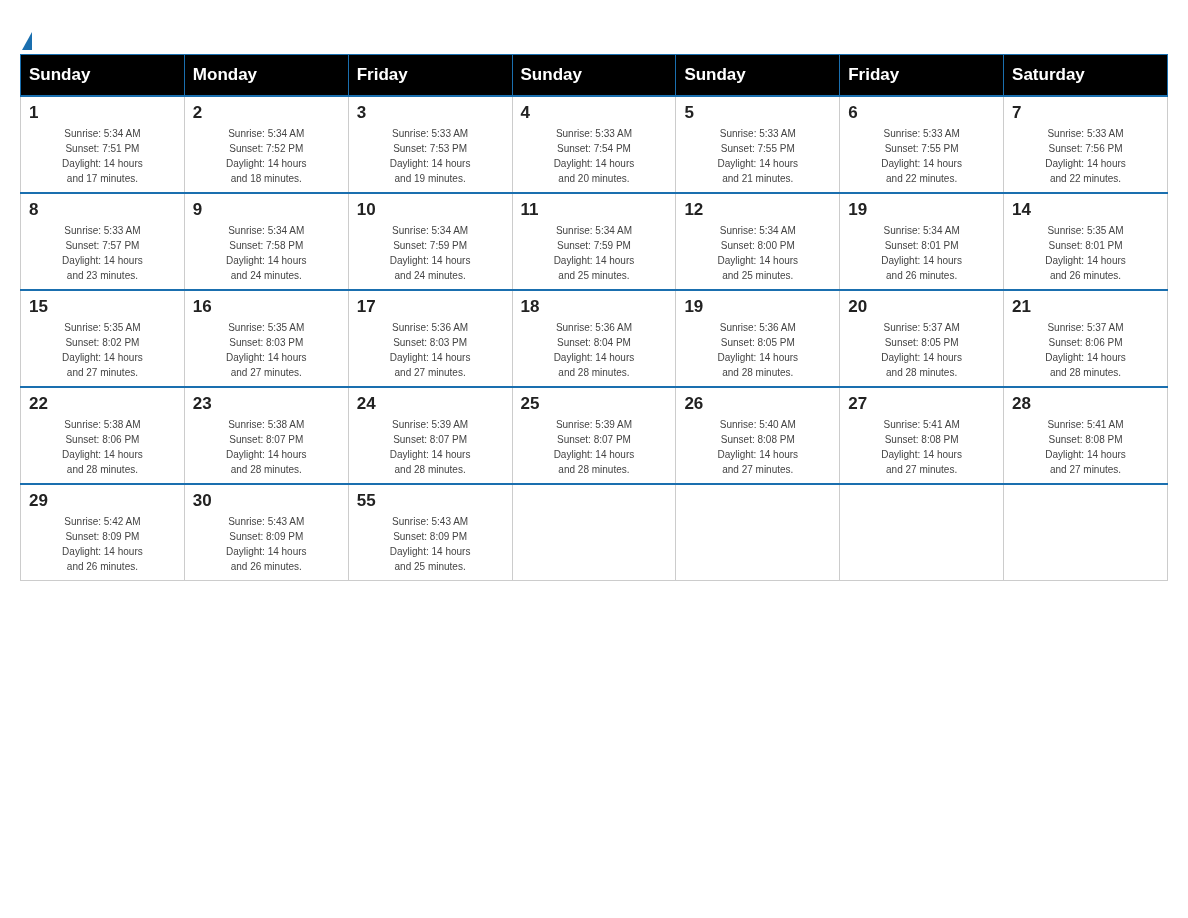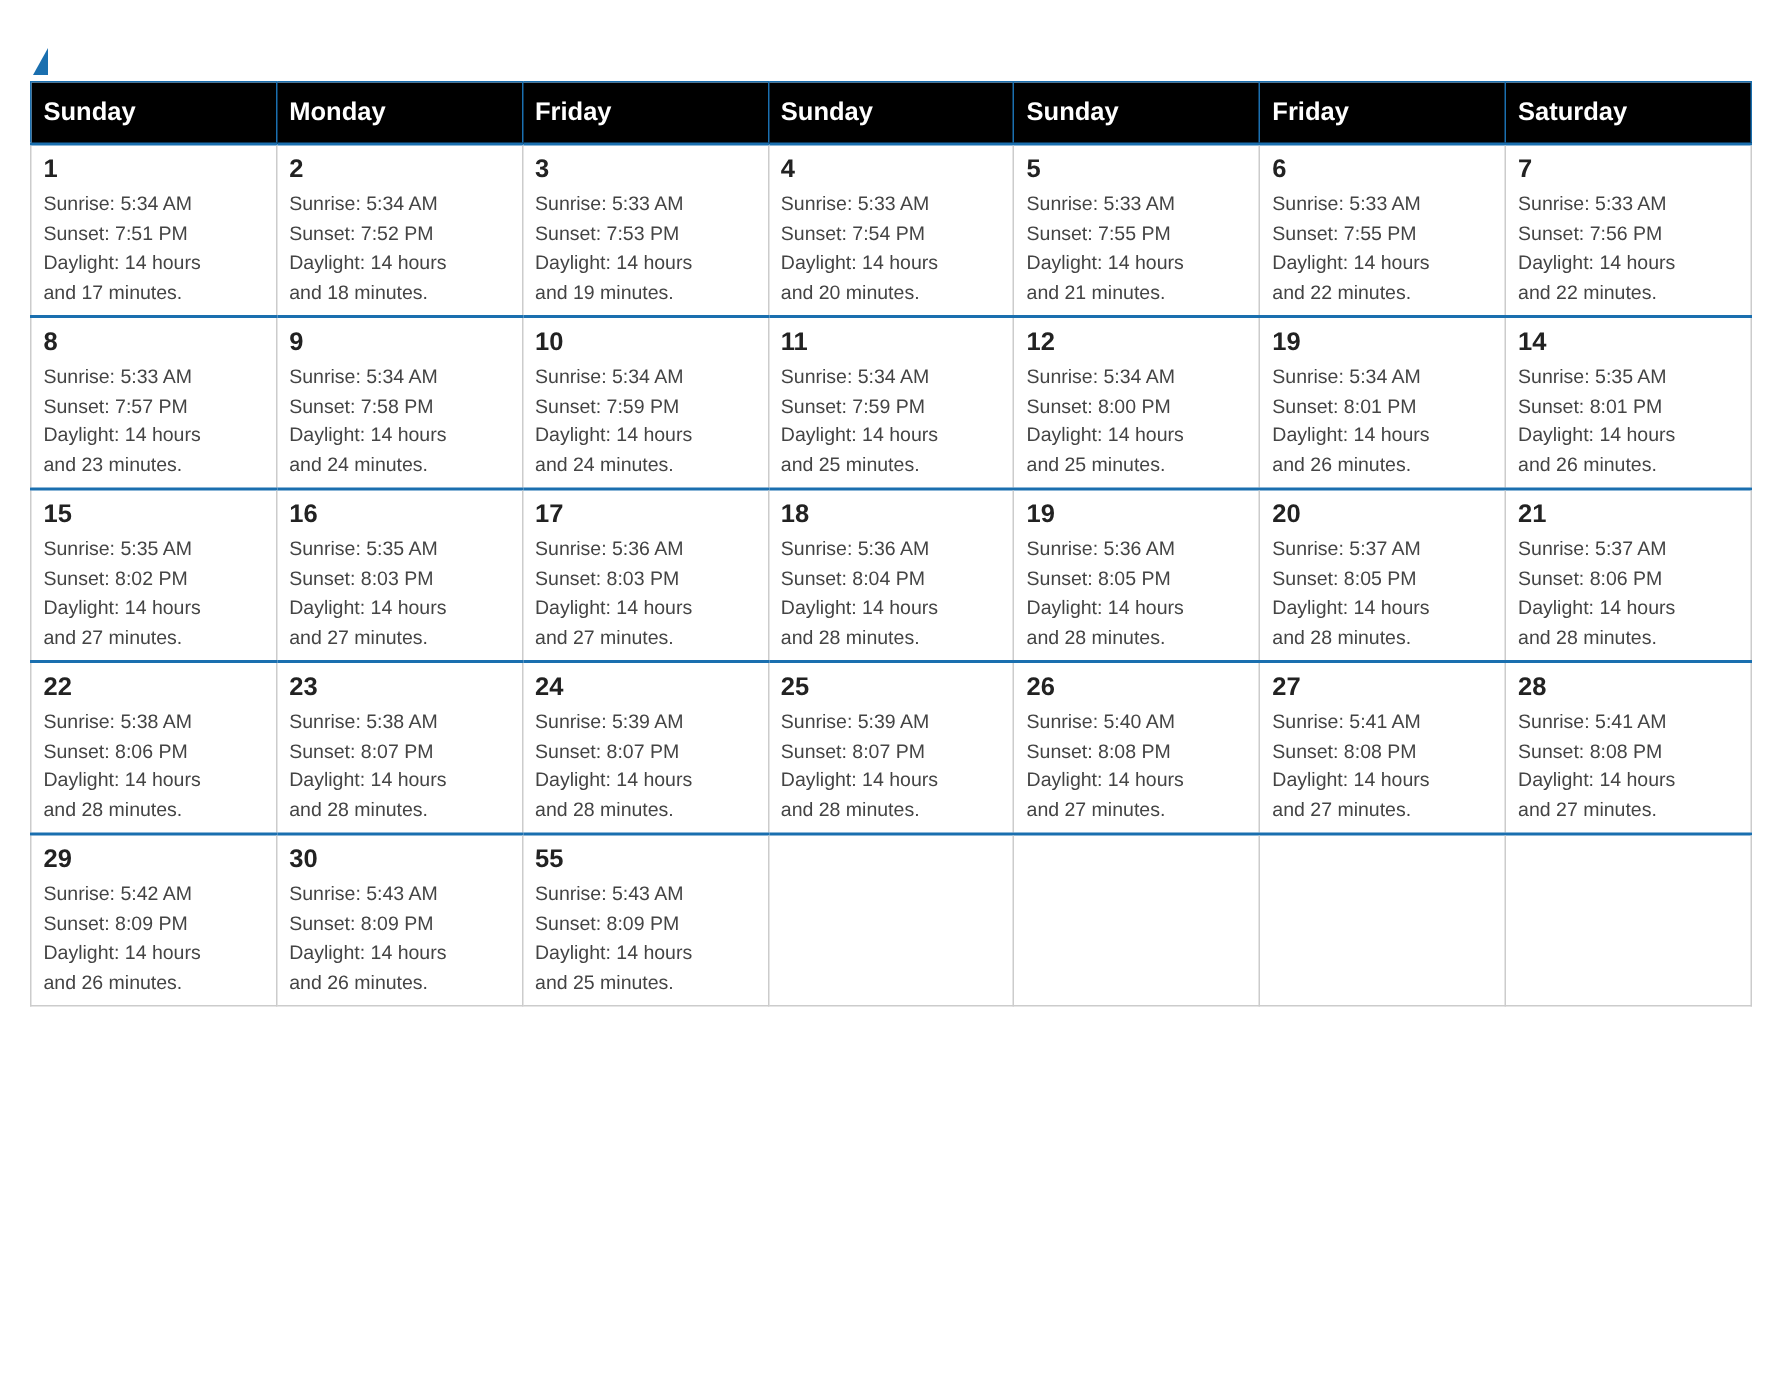--- a/index.html
+++ b/index.html
@@ -77,23 +77,24 @@
       min-height: 100px;
     }
     .day-number {
       font-size: 17px;
       font-weight: bold;
       color: #222;
       display: block;
       margin-bottom: 3px;
     }
     .day-info {
-      font-size: 13px;
+      font-size: 10px;
       color: #444;
       line-height: 1.5;
+      text-align: center;
     }
     .empty-cell {
       background: #fff;
     }
     .row-border td {
       border-top: 2px solid #1a6faf;
     }
   </style>
 </head>
 <body>

